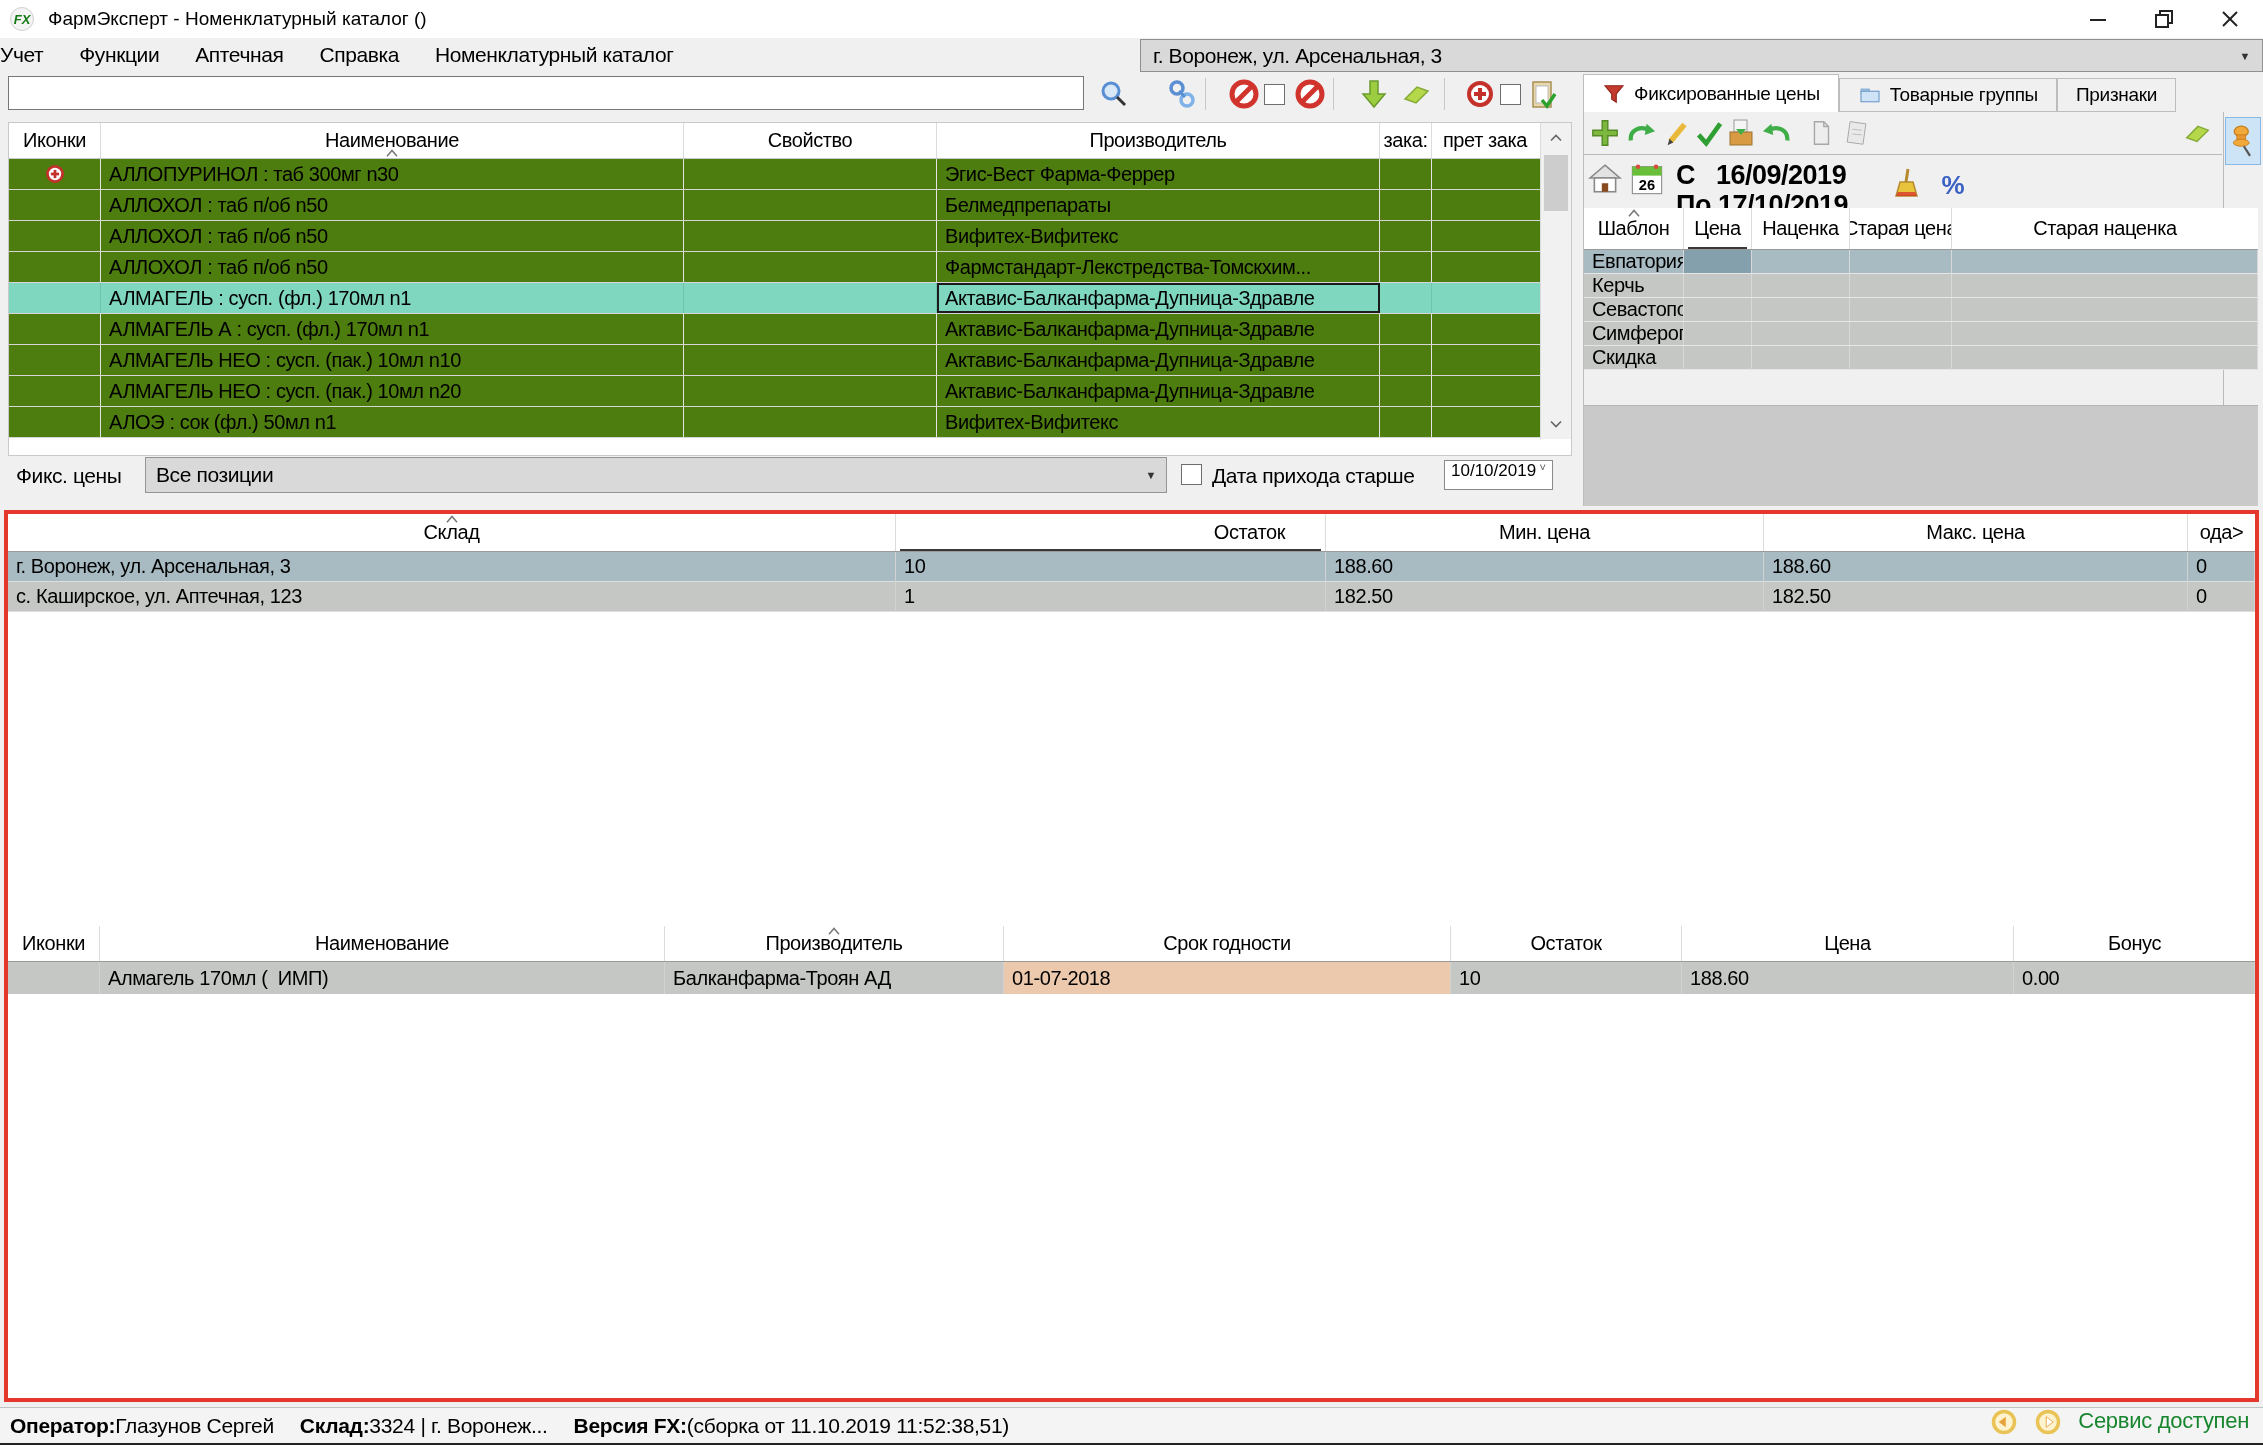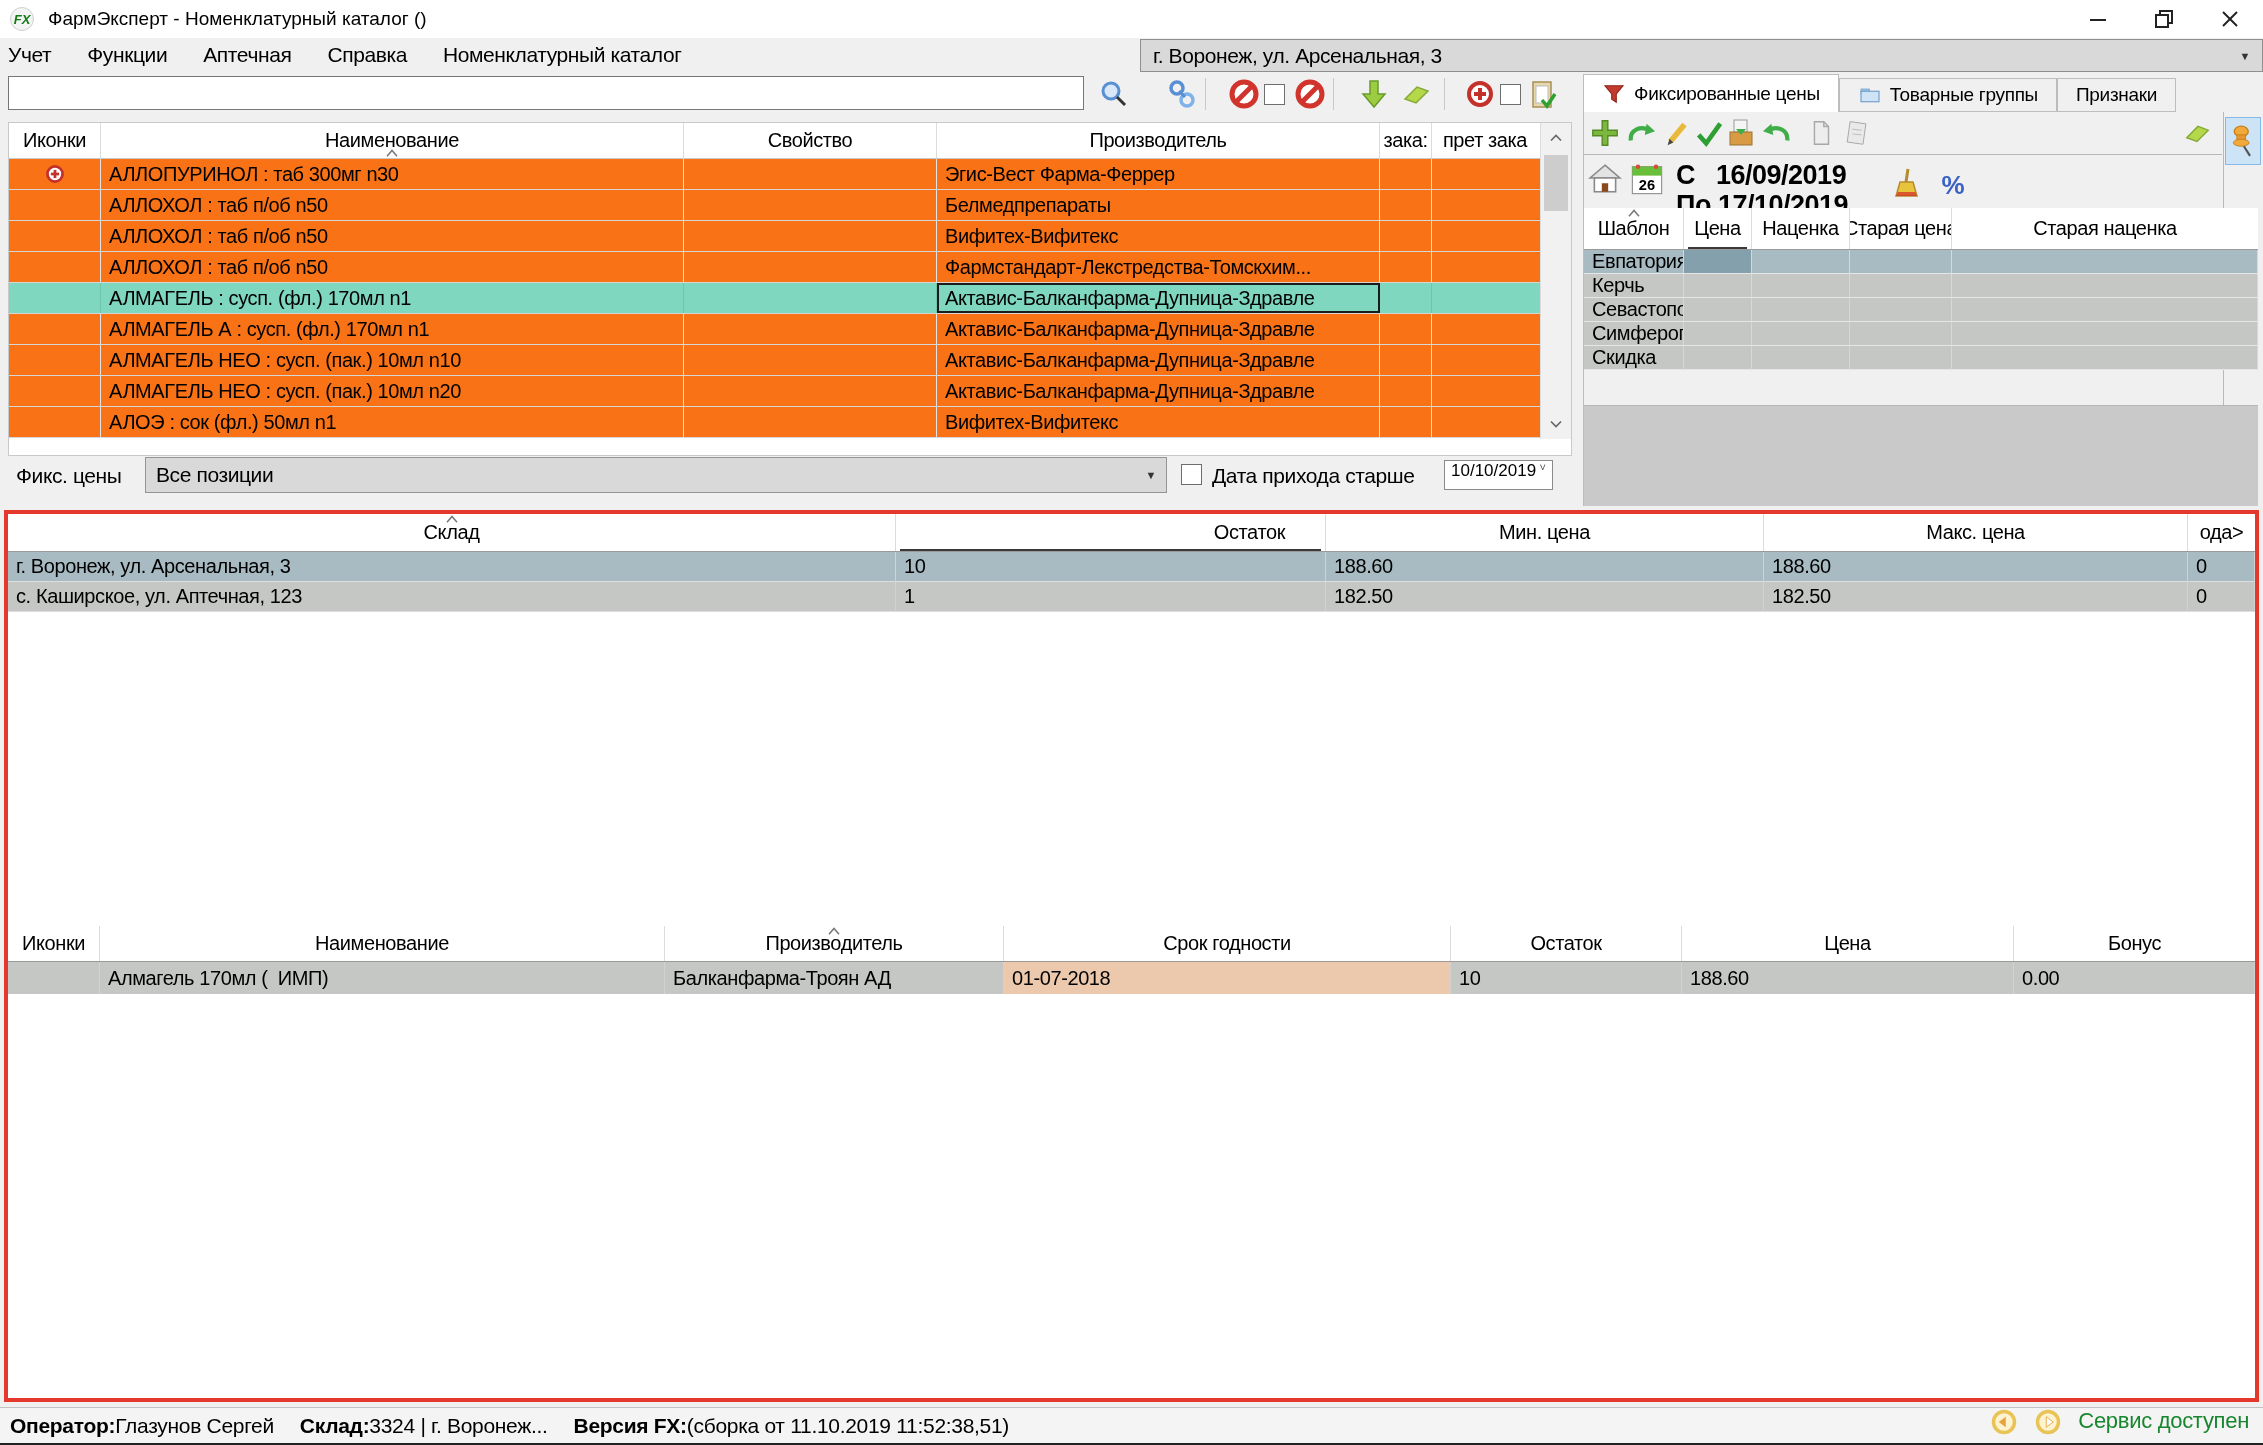--- a/index.html
+++ b/index.html
@@ -5,36 +5,36 @@
   *{box-sizing:border-box;margin:0;padding:0}
   html,body{width:2263px;height:1445px}
   body{position:relative;background:#f0f0f0;font-family:"Liberation Sans",sans-serif;color:#000;overflow:hidden}
   svg{display:block}
   
   .titlebar{position:absolute;left:0;top:0;width:2263px;height:38px;background:#fff;display:flex;align-items:center;gap:14px;padding-left:10px;font-size:19px}
   .fxlogo{width:24px;height:24px;border-radius:50%;background:#f4f4f4;border:1px solid #cfcfcf;color:#137a13;font-weight:bold;font-style:italic;font-size:13px;display:flex;align-items:center;justify-content:center}
   .win-controls{position:absolute;right:0;top:0;height:38px;display:flex}
   .win-btn{width:66px;height:38px;display:flex;align-items:center;justify-content:center}
   
-  .menubar{position:absolute;left:0;top:38px;width:1130px;height:34px;display:flex;align-items:center;gap:36px;padding-left:8px;font-size:21px;letter-spacing:-0.4px}
+  .menubar{position:absolute;left:0;top:38px;width:1130px;height:34px;display:flex;align-items:center;gap:36px;padding-left:0;font-size:21px;letter-spacing:-0.4px}
   .branch{position:absolute;left:1140px;top:39px;width:1123px;height:33px;background:#d9d9d9;border:1px solid #8f8f8f;display:flex;align-items:center;padding:0 12px;font-size:21px;letter-spacing:-0.4px}
   .branch .arr{margin-left:auto;font-size:11px;color:#333}
   
   .search{position:absolute;left:8px;top:76px;width:1076px;height:34px;border:1px solid #767676;background:#fff;font-size:20px;padding:0 8px;font-family:"Liberation Sans",sans-serif}
   .tbtn{position:absolute;top:77px;width:36px;height:34px;display:flex;align-items:center;justify-content:center}
   .vsep{position:absolute;top:78px;width:1px;height:32px;background:#c9c9c9}
   
   .tabs{position:absolute;left:1583px;top:74px;height:38px;display:flex;align-items:flex-end}
   .tab{height:34px;display:flex;align-items:center;gap:8px;padding:0 18px;font-size:19px;letter-spacing:-0.3px;border:1px solid #bdbdbd;background:#f0f0f0}
   .tab.active{height:38px;background:#fff;border-bottom:none}
   
   .catalog{position:absolute;left:8px;top:122px;width:1564px;height:334px;background:#fff;border:1px solid #c9c9c9}
   .thead{display:flex;height:36px;background:#fff;border-bottom:1px solid #c9c9c9;font-size:20px;letter-spacing:-0.4px}
   .hcell{display:flex;align-items:center;justify-content:center;border-right:1px solid #dcdcdc;position:relative;overflow:hidden;white-space:pre}
-  .crow{display:flex;height:31px;border-bottom:1px solid #d6d6d6;font-size:20px;letter-spacing:-0.4px;background:#f97316}
+  .crow{display:flex;height:31px;border-bottom:1px solid #d6d6d6;font-size:20px;letter-spacing:-0.4px;background:#4d7c0f}
   .cell{display:flex;align-items:center;padding:0 8px;border-right:1px solid #e3e3e3;overflow:hidden;white-space:pre}
   .crow.sel{background:#7ed7be}
   .crow.sel .cell{border-right-color:#6fc4ac}
   .cellfocus{outline:2px solid #1b1b1b;outline-offset:-2px}
   .c0{width:92px;justify-content:center}.c1{width:583px}.c2{width:253px}.c3{width:443px}.c4{width:52px}.c5{width:106px;border-right:none}
   .scrollbar{position:absolute;right:0;top:0;width:31px;height:316px;background:#f1f1f1;border-left:1px solid #dcdcdc}
   .sb-btn{position:absolute;left:0;width:30px;height:30px;display:flex;align-items:center;justify-content:center}
   .sb-thumb{position:absolute;top:32px;left:3px;width:24px;height:56px;background:#cdcdcd}
   .caret-bot{position:absolute;bottom:0;left:50%;transform:translateX(-50%)}
   .caret-top{position:absolute;top:0;left:50%;transform:translateX(-50%)}

